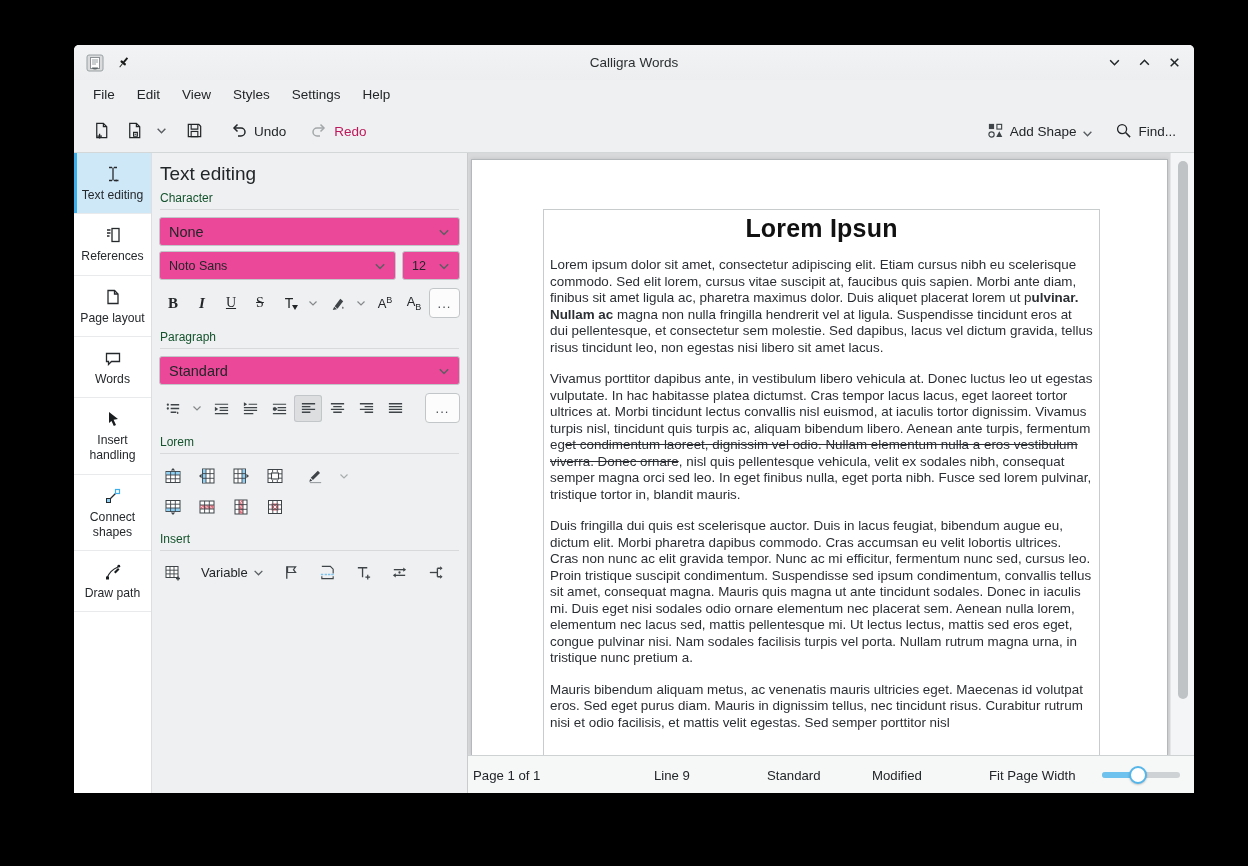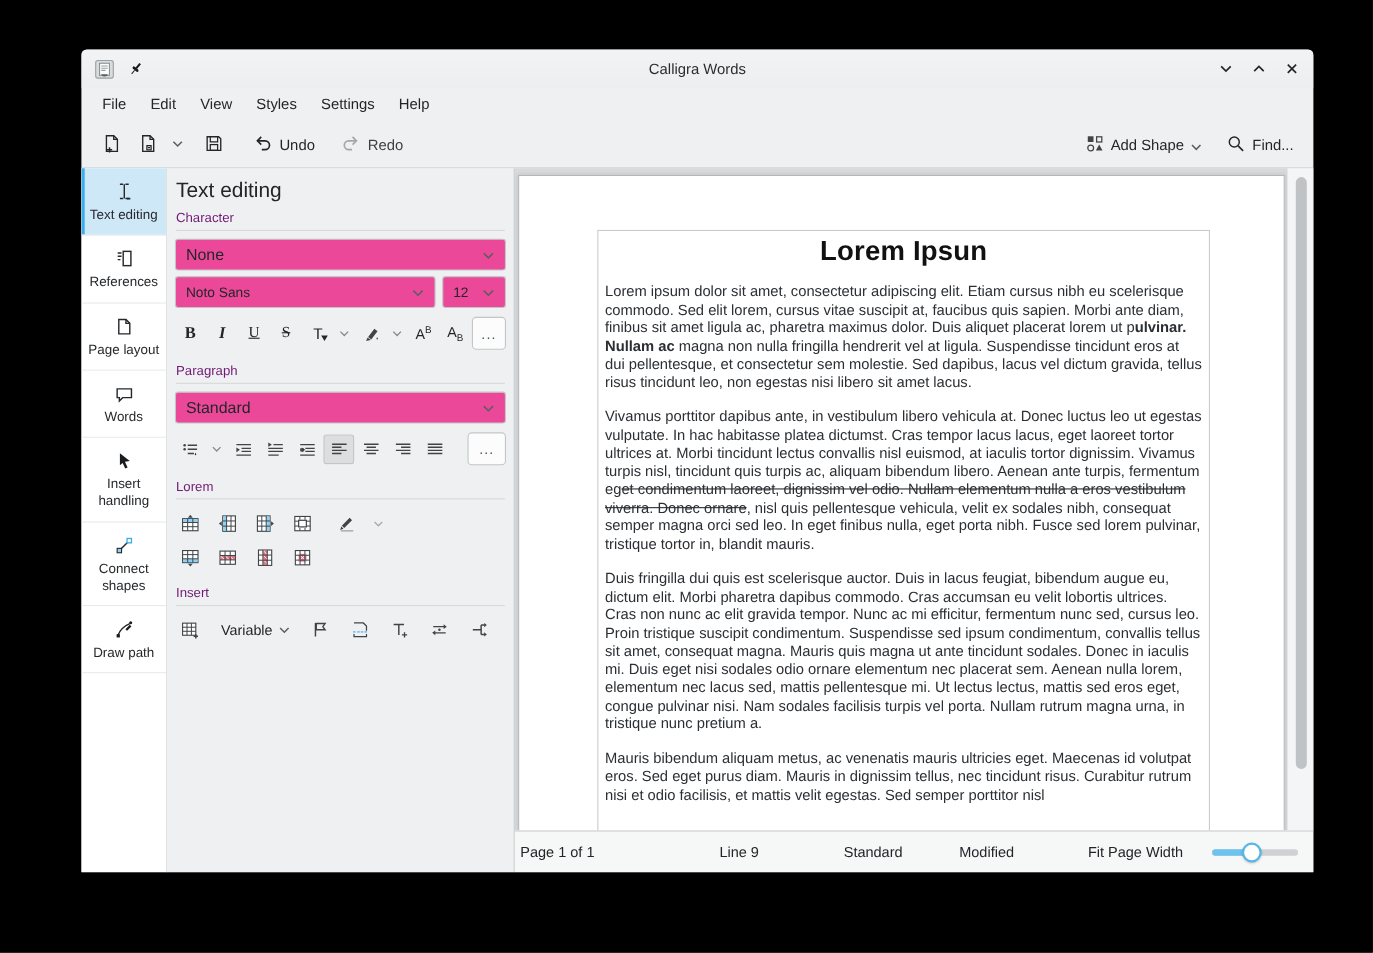--- a/index.html
+++ b/index.html
@@ -17,38 +17,38 @@
   .wcontrols { margin-left:auto; display:flex; align-items:center; gap:14px; z-index:2; }
   .wbtn { width:16px; height:16px; display:flex; align-items:center; justify-content:center; }
 
   
   .menubar { height:28px; flex:0 0 28px; display:flex; align-items:center; padding:0 8px; }
   .menuitem { padding:3px 11px; font-size:13.5px; border-radius:3px; }
 
   
   .toolbar { height:45px; flex:0 0 45px; display:flex; align-items:center; padding:0 12px; border-bottom:1px solid #d4d7d8; }
   .tbtn { display:flex; align-items:flex-end; gap:6px; padding:5px 6px; border-radius:3px; font-size:13.5px; }
-  .tbtn.disabled { color:#404040; }
+  .tbtn.disabled { color:#be185d; }
   .tbtn.disabled svg * { stroke:#a4a7a9 !important; fill:none; }
   .tb-left { display:flex; align-items:center; gap:2px; }
   .tb-right { margin-left:auto; display:flex; align-items:center; gap:10px; }
   .tbchev { margin-left:-2px; }
 
   
   .content { flex:1; display:flex; min-height:0; }
   .tabstrip { width:78px; flex:0 0 78px; background:#ffffff; border-right:1px solid #dcdedf; display:flex; flex-direction:column; }
   .tab { position:relative; padding:11px 3px 10px; display:flex; flex-direction:column; align-items:center; gap:4px;
          font-size:12.2px; text-align:center; color:#26292c; border-bottom:1px solid #e8eaeb; line-height:1.25; }
   .tab.active { background:#cfe8f8; }
   .tab.active::before { content:""; position:absolute; left:0; top:0; bottom:0; width:3px; background:#3daee9; }
   .tab .ticonbox { height:20px; display:flex; align-items:center; }
 
   .panel { width:316px; flex:0 0 316px; background:#eff0f1; border-right:1px solid #c9cccd; padding:8px 7px 0 7px; overflow:hidden; }
   .paneltitle { font-size:19px; font-weight:400; color:#232629; margin:2px 0 6px 1px; }
-  .seclabel { font-size:12px; color:#701a75; margin:6px 1px 2px; padding-bottom:4px; border-bottom:1px solid #d7d9da; }
+  .seclabel { font-size:12px; color:#14532d; margin:6px 1px 2px; padding-bottom:4px; border-bottom:1px solid #d7d9da; }
   .selectrow { display:flex; gap:6px; margin:7px 0 0; }
   .select { flex:1; height:29px; background:#ec4899; border:1px solid #c2c6c8; border-radius:3px;
             display:flex; align-items:center; padding:0 9px; }
   .select .sval { flex:1; font-size:14.5px; white-space:nowrap; overflow:hidden; }
   .select .sval.small { font-size:12.5px; }
   .select.sizesel { flex:0 0 58px; }
   .iconrow { display:flex; align-items:center; margin:8px 0 0; gap:1px; }
   .ibtn { width:28px; height:27px; display:flex; align-items:center; justify-content:center; border-radius:3px; flex:0 0 auto; }
   .ibtn.narrow { width:18px; }
   .ibtn.active { background:#dcdee0; box-shadow:inset 0 0 0 1px #c3c6c8; }

